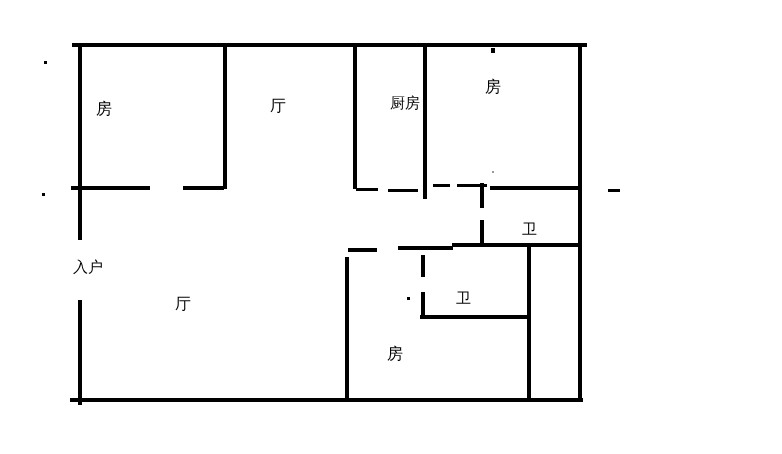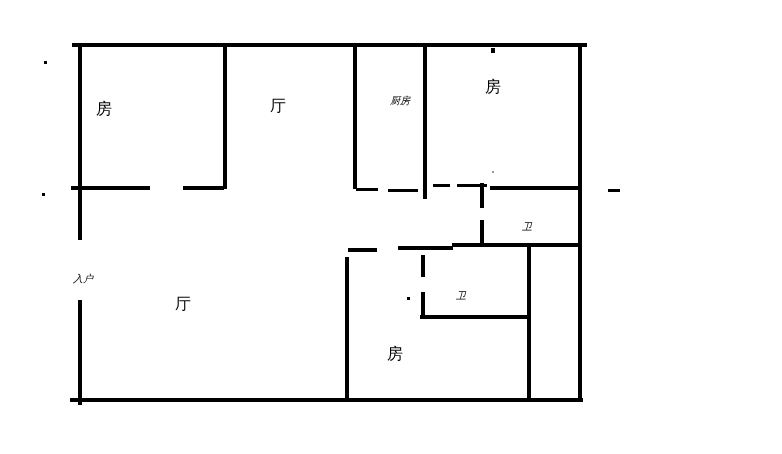--- a/index.html
+++ b/index.html
@@ -14,21 +14,21 @@
   .dot{position:absolute;background:#000000;}
   .dot.faint{background:#9a9a9a;}
   .lbl{
     position:absolute;
     color:#000000;
     font-size:16px;
     line-height:1;
     white-space:nowrap;
     letter-spacing:0;
   }
-  .lbl.small{font-size:10px;font-style:italic;}
+  .lbl.small{font-size:15px;}
 </style>
 </head>
 <body>
 
 <div id="canvas">
 
   <div class="wall" style="left:72px;top:43px;width:515px;height:4px;"></div>
   <div class="wall" style="left:78px;top:44px;width:4px;height:196px;"></div>
   <div class="wall" style="left:78px;top:300px;width:4px;height:105px;"></div>
   <div class="wall" style="left:70px;top:398px;width:513px;height:4px;"></div>
@@ -63,19 +63,19 @@
   <div class="dot" style="left:44px;top:61px;width:3px;height:3px;"></div>
   <div class="dot" style="left:42px;top:193px;width:3px;height:3px;"></div>
   <div class="dot" style="left:491px;top:48px;width:4px;height:5px;"></div>
   <div class="dot faint" style="left:492px;top:171px;width:2px;height:2px;"></div>
   <div class="dot" style="left:407px;top:297px;width:3px;height:3px;"></div>
 
   <span class="lbl" style="left:96px;top:101px;">房</span>
   <span class="lbl" style="left:270px;top:98px;">厅</span>
   <span class="lbl small" style="left:390px;top:96px;">厨房</span>
   <span class="lbl" style="left:485px;top:79px;">房</span>
-  <span class="lbl small" style="left:73px;top:274px;">入户</span>
+  <span class="lbl small" style="left:73px;top:260px;">入户</span>
   <span class="lbl" style="left:175px;top:296px;">厅</span>
   <span class="lbl small" style="left:522px;top:222px;">卫</span>
   <span class="lbl small" style="left:456px;top:291px;">卫</span>
   <span class="lbl" style="left:387px;top:346px;">房</span>
 
 </div>
 
 </body></html>

